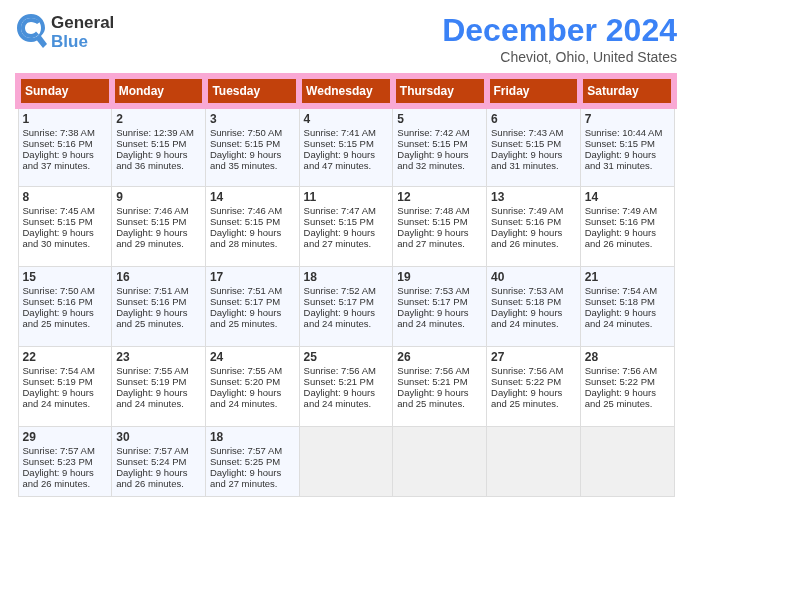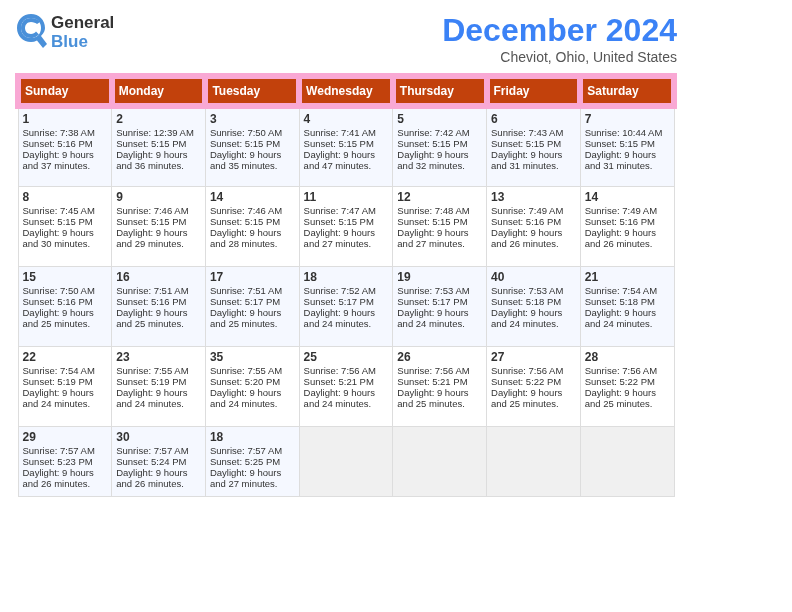--- a/index.html
+++ b/index.html
@@ -138,21 +138,21 @@
           <td><span class="day-num">16</span><span>Sunrise: 7:51 AM</span><br><span>Sunset: 5:16 PM</span><br><span>Daylight: 9 hours and 25 minutes.</span></td>
           <td><span class="day-num">17</span><span>Sunrise: 7:51 AM</span><br><span>Sunset: 5:17 PM</span><br><span>Daylight: 9 hours and 25 minutes.</span></td>
           <td><span class="day-num">18</span><span>Sunrise: 7:52 AM</span><br><span>Sunset: 5:17 PM</span><br><span>Daylight: 9 hours and 24 minutes.</span></td>
           <td><span class="day-num">19</span><span>Sunrise: 7:53 AM</span><br><span>Sunset: 5:17 PM</span><br><span>Daylight: 9 hours and 24 minutes.</span></td>
           <td><span class="day-num">40</span><span>Sunrise: 7:53 AM</span><br><span>Sunset: 5:18 PM</span><br><span>Daylight: 9 hours and 24 minutes.</span></td>
           <td><span class="day-num">21</span><span>Sunrise: 7:54 AM</span><br><span>Sunset: 5:18 PM</span><br><span>Daylight: 9 hours and 24 minutes.</span></td>
         </tr>
         <tr>
           <td><span class="day-num">22</span><span>Sunrise: 7:54 AM</span><br><span>Sunset: 5:19 PM</span><br><span>Daylight: 9 hours and 24 minutes.</span></td>
           <td><span class="day-num">23</span><span>Sunrise: 7:55 AM</span><br><span>Sunset: 5:19 PM</span><br><span>Daylight: 9 hours and 24 minutes.</span></td>
-          <td><span class="day-num">35</span><span>Sunrise: 7:55 AM</span><br><span>Sunset: 5:20 PM</span><br><span>Daylight: 9 hours and 24 minutes.</span></td>
+          <td><span class="day-num">24</span><span>Sunrise: 7:55 AM</span><br><span>Sunset: 5:20 PM</span><br><span>Daylight: 9 hours and 24 minutes.</span></td>
           <td><span class="day-num">25</span><span>Sunrise: 7:56 AM</span><br><span>Sunset: 5:21 PM</span><br><span>Daylight: 9 hours and 24 minutes.</span></td>
           <td><span class="day-num">26</span><span>Sunrise: 7:56 AM</span><br><span>Sunset: 5:21 PM</span><br><span>Daylight: 9 hours and 25 minutes.</span></td>
           <td><span class="day-num">27</span><span>Sunrise: 7:56 AM</span><br><span>Sunset: 5:22 PM</span><br><span>Daylight: 9 hours and 25 minutes.</span></td>
           <td><span class="day-num">28</span><span>Sunrise: 7:56 AM</span><br><span>Sunset: 5:22 PM</span><br><span>Daylight: 9 hours and 25 minutes.</span></td>
         </tr>
         <tr class="last-row">
           <td><span class="day-num">29</span><span>Sunrise: 7:57 AM</span><br><span>Sunset: 5:23 PM</span><br><span>Daylight: 9 hours and 26 minutes.</span></td>
           <td><span class="day-num">30</span><span>Sunrise: 7:57 AM</span><br><span>Sunset: 5:24 PM</span><br><span>Daylight: 9 hours and 26 minutes.</span></td>
           <td><span class="day-num">18</span><span>Sunrise: 7:57 AM</span><br><span>Sunset: 5:25 PM</span><br><span>Daylight: 9 hours and 27 minutes.</span></td>
           <td class="empty"></td>

